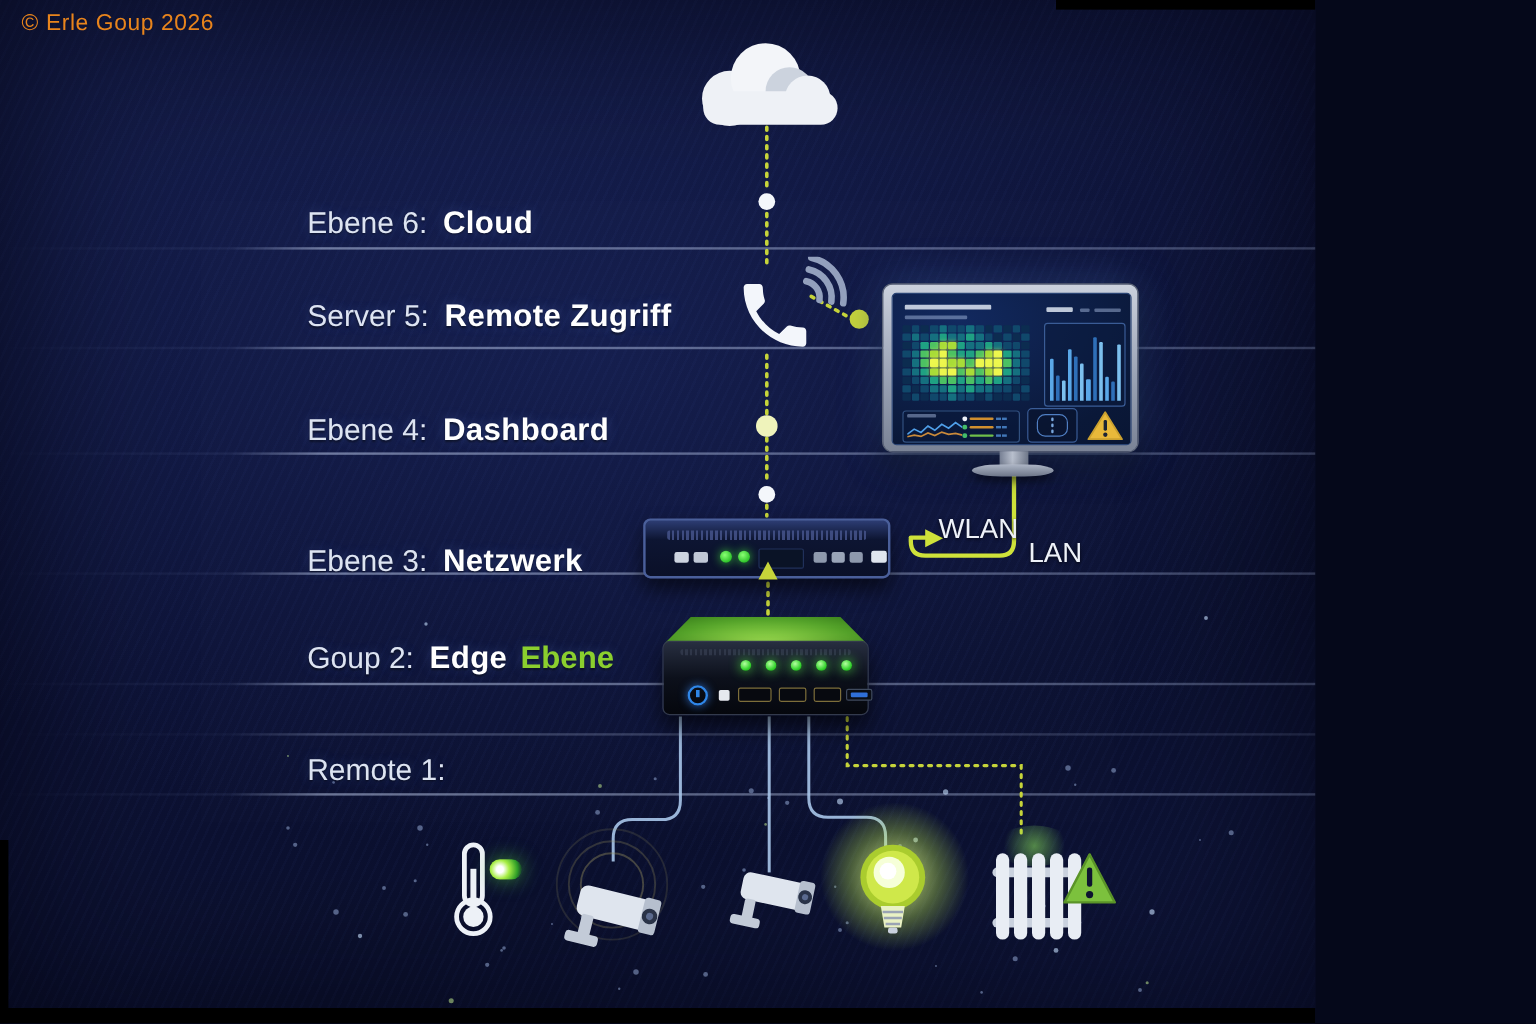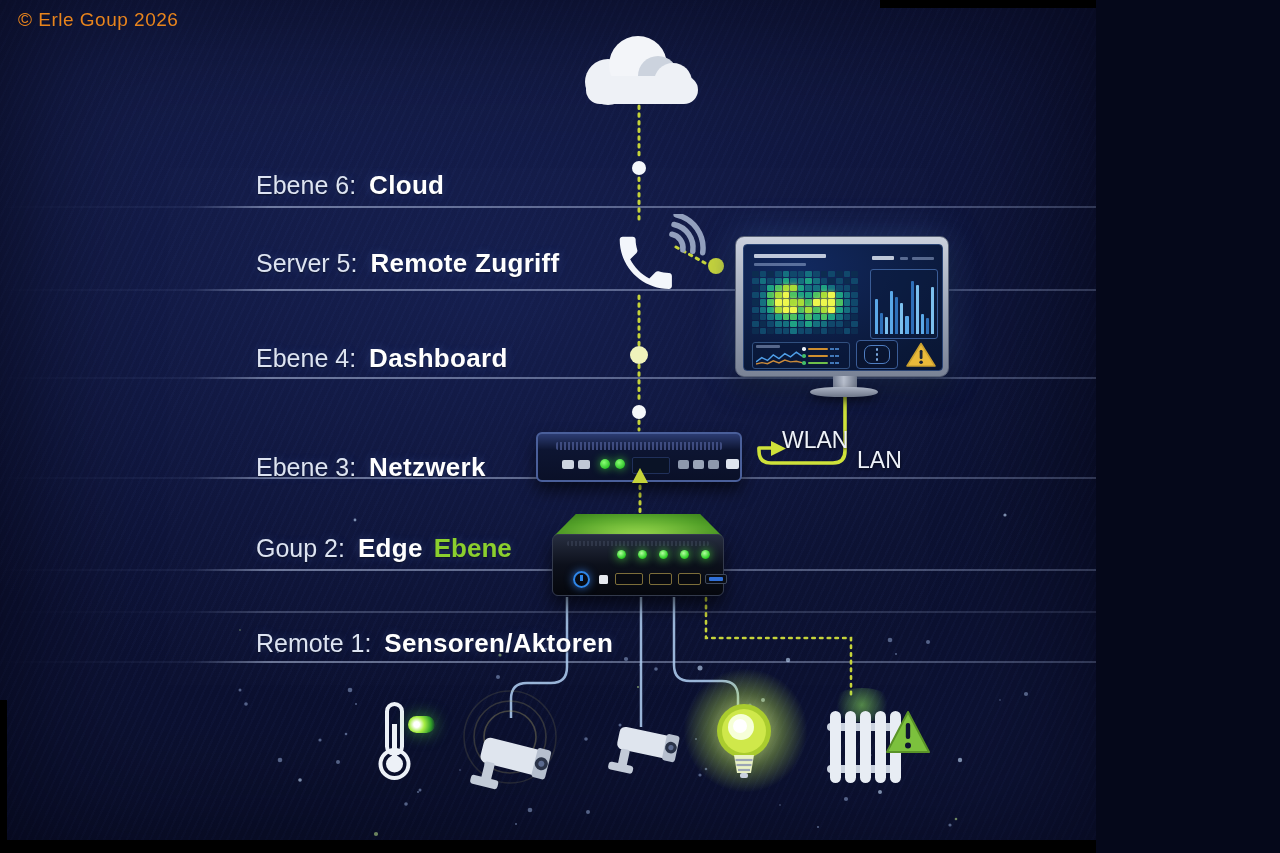--- a/index.html
+++ b/index.html
@@ -235,21 +235,20 @@
     <span class="lprefix">Ebene 3:</span>
     <span class="lname">Netzwerk</span>
   </div>
   <div class="level-row" style="top:533px">
     <span class="lprefix">Goup 2:</span>
     <span class="lname">Edge</span>
     <span class="laccent">Ebene</span>
   </div>
   <div class="level-row" style="top:628px">
     <span class="lprefix">Remote 1:</span>
-    <span class="lname">Sensoren/Aktoren</span>
   </div>
 
   <div class="netlabel" style="left:782px;top:427px">WLAN</div>
   <div class="netlabel" style="left:857px;top:447px">LAN</div>
 
   <svg class="abs cloud-wrap" width="140" height="84">
     <g>
       <circle cx="36" cy="52" r="23" fill="#eef1f6"></circle>
       <circle cx="66" cy="35" r="29" fill="#f3f5f9"></circle>
       <circle cx="86" cy="46" r="20" fill="#ccd3de"></circle>

